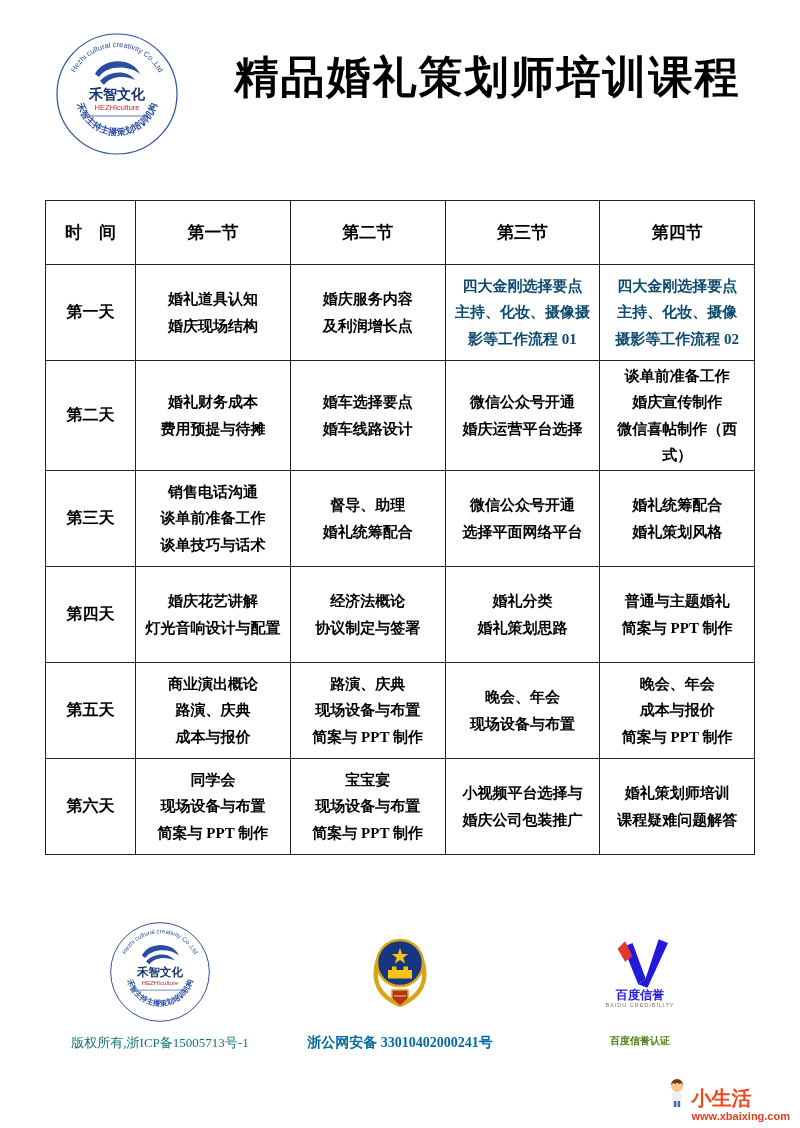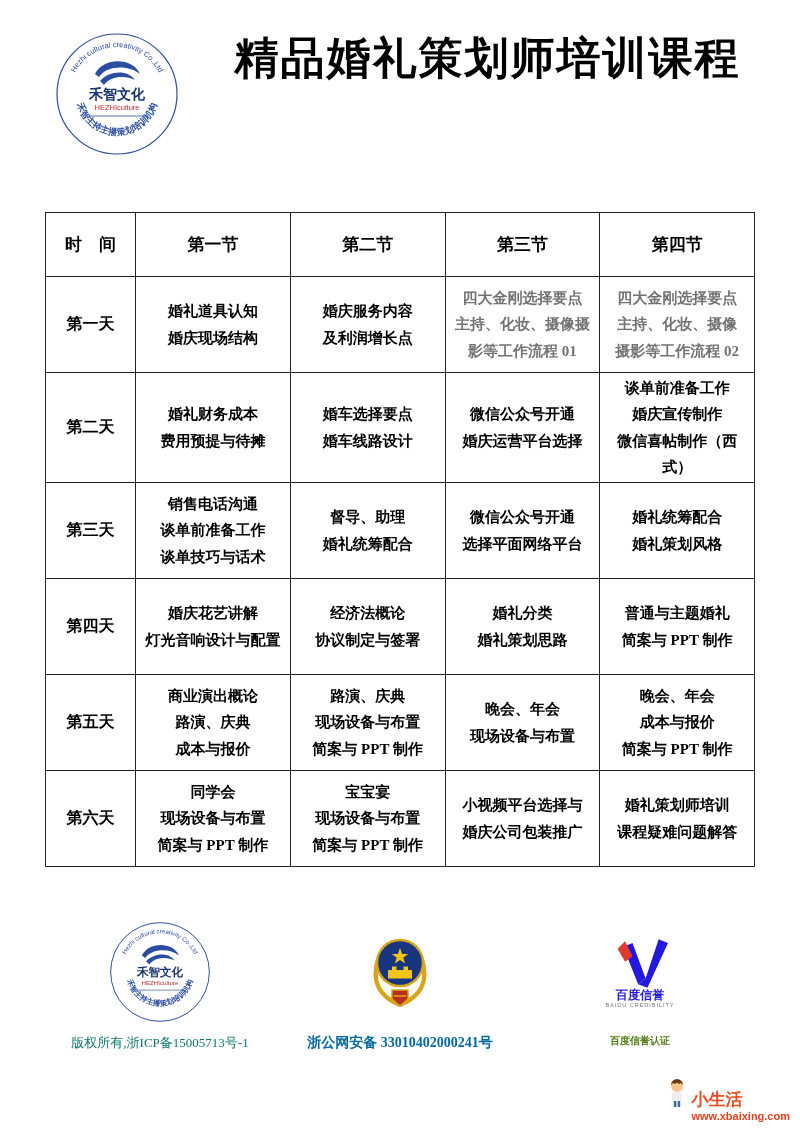--- a/index.html
+++ b/index.html
@@ -8,52 +8,52 @@
     background:#ffffff; color:#000;
     font-family:"Liberation Serif","DejaVu Serif",serif;
   }
   .defs-svg { position:absolute; width:0; height:0; }
   .page { position:absolute; inset:0; }
 
   
   .header { position:relative; height:200px; }
   .logo-top { position:absolute; left:55px; top:32px; }
   .title {
-    margin-left:175px; padding-top:29px; text-align:center;
+    margin-left:175px; padding-top:48px; text-align:center;
     font-size:44px; font-weight:bold; letter-spacing:2px; color:#000;
   }
 
   
   .course-table {
-    position:absolute; left:45px; top:212px; width:710px;
+    position:absolute; left:45px; top:200px; width:710px;
     border-collapse:collapse; table-layout:fixed;
   }
   .course-table th, .course-table td {
     border:1px solid #222222; text-align:center; vertical-align:middle;
     font-weight:bold; padding:2px 3px;
   }
   .course-table th { height:64px; font-size:17px; }
   td.day  { font-size:16px; }
   td.cell { height:96px; font-size:15px; line-height:1.75; white-space:pre-line; }
-  td.blue { color:#737373; }
+  td.blue { color:#0c4a6e; }
 
   
   .footer { position:absolute; left:40px; right:40px; top:918px; display:flex; }
   .footer-col { flex:1; display:flex; flex-direction:column; align-items:center; }
   .logo-box { height:108px; display:flex; align-items:center; justify-content:flex-start; }
   .caption { margin-top:8px; font-size:13px; color:#0f766e; }
   .caption.police { font-size:14px; font-weight:bold; color:#0369a1; }
   .caption.baidu-cert { font-size:10px; font-weight:bold; color:#4d7c0f; }
 
   
   .watermark { position:absolute; right:10px; bottom:6px; }
   .wm-row { display:flex; align-items:flex-end; gap:4px; }
   .wm-name {
     font-family:"Liberation Sans","DejaVu Sans",sans-serif;
-    font-size:17px; font-weight:bold; color:#f2481b; line-height:1;
+    font-size:20px; font-weight:bold; color:#f2481b; line-height:1;
   }
   .wm-url {
     margin-top:2px; padding-left:24px;
     font-family:"Liberation Sans","DejaVu Sans",sans-serif;
     font-size:11px; color:#e8401c;font-weight:bold;
   }
 </style>
 </head>
 <body>
 

